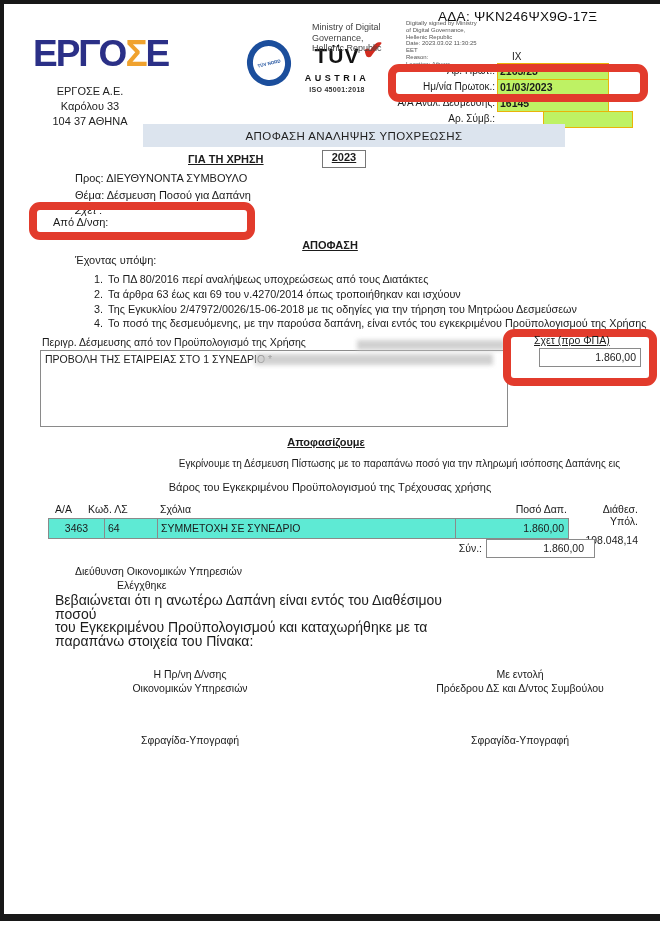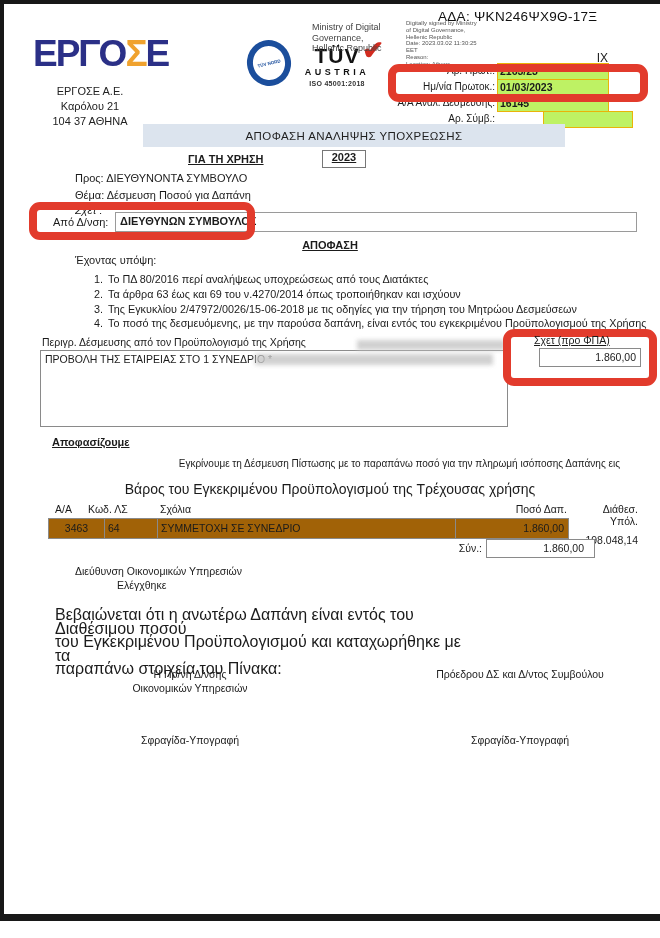--- a/index.html
+++ b/index.html
@@ -18,27 +18,27 @@
   .logo .orange{color:#f0a22e;}
   .address{left:20px;top:84px;width:140px;text-align:center;font-size:11px;line-height:15px;color:#222;}
   .tuvnord{left:247px;top:40px;width:44px;height:46px;border-radius:50%;background:#1b4e9c;
            transform:rotate(-14deg);display:flex;align-items:center;justify-content:center;}
   .tuvnord-inner{width:32px;height:34px;border-radius:50%;background:#fff;display:flex;
                  align-items:center;justify-content:center;text-align:center;
                  font-size:4.5px;font-weight:bold;color:#1b4e9c;line-height:5px;}
   .tuvaustria{left:297px;top:46px;width:80px;text-align:center;}
   .tuv-name{font-size:21px;font-weight:800;letter-spacing:1px;color:#121212;line-height:20px;position:relative;}
   .tuv-check{position:absolute;right:-8px;top:-6px;color:#d22b1f;font-size:26px;font-weight:bold;}
-  .tuv-sub{font-size:9px;font-weight:bold;letter-spacing:3.5px;color:#121212;margin-top:1px;}
+  .tuv-sub{font-size:9px;font-weight:bold;letter-spacing:3.5px;color:#121212;margin-top:7px;}
   .tuv-iso{font-size:7px;font-weight:bold;color:#333;margin-top:3px;letter-spacing:.3px;}
   .ministry{left:312px;top:22px;width:92px;font-size:9px;line-height:10.5px;color:#444;}
   .stamp{left:406px;top:20px;width:76px;font-size:6px;line-height:6.8px;color:#555;}
 
   
-  .proto-ix{left:512px;top:51px;width:96px;text-align:right;font-size:12px;color:#222;}
+  .proto-ix{left:512px;top:51px;width:96px;text-align:left;font-size:10px;color:#222;}
   .proto-row{height:16px;font-size:10px;}
   .proto-label{position:absolute;right:165px;width:160px;text-align:right;top:2px;}
   .proto-box{position:absolute;left:497px;width:110px;height:15px;border:1px solid #eab308;background:#bef264;}
   .proto-box .val{display:block;font-weight:bold;font-size:10.5px;padding:1px 0 0 2px;white-space:nowrap;}
   .proto-r1{top:63px;left:0;right:0;}
   .proto-r2{top:79px;left:0;right:0;}
   .proto-r3{top:95px;left:0;right:0;}
   .proto-r4{top:111px;left:0;right:0;}
   .proto-r4 .proto-box{left:543px;width:88px;}
 
@@ -74,44 +74,44 @@
   .amount-label{left:534px;top:334px;font-size:10.5px;text-decoration:underline;z-index:7;}
   .desc-box{left:40px;top:350px;width:466px;height:75px;border:1px solid #8a8a8a;background:#fff;}
   .desc-box .val{font-size:10.5px;padding:2px 0 0 4px;display:block;}
   .blur-strip{background:#c9c9c9;filter:blur(2.2px);opacity:.85;z-index:3;}
   .b1{left:357px;top:340px;width:148px;height:10px;}
   .b2{left:255px;top:354px;width:238px;height:11px;}
   .amount-box{left:539px;top:348px;width:100px;height:17px;border:1px solid #8a8a8a;background:#fff;z-index:7;}
   .amount-box .val{display:block;text-align:right;font-size:10.5px;padding:2px 4px 0 0;}
 
   
-  .decide-h{left:52px;top:436px;width:580px;text-align:left;font-size:11px;font-weight:bold;text-decoration:underline;}
+  .decide-h{left:36px;top:436px;width:580px;text-align:center;font-size:11px;font-weight:bold;text-decoration:underline;}
   .decide-l1{left:40px;top:458px;width:580px;text-align:right;font-size:10px;}
-  .decide-l2{left:40px;top:481px;width:580px;text-align:center;font-size:14px;}
+  .decide-l2{left:40px;top:481px;width:580px;text-align:center;font-size:11px;}
 
   
   .th{font-size:10.5px;top:503px;}
   .th-aa{left:55px;} .th-kod{left:88px;} .th-sxolia{left:160px;}
   .th-poso{left:467px;width:100px;text-align:right;}
   .th-ypol{left:575px;width:63px;text-align:right;}
-  .trow{left:48px;top:518px;width:519px;height:19px;display:flex;border:1px solid #8a8a8a;background:#a16207;}
+  .trow{left:48px;top:518px;width:519px;height:19px;display:flex;border:1px solid #8a8a8a;background:#5eead4;}
   .trow .cell{border-right:1px solid #8a8a8a;font-size:10.5px;padding-top:3px;box-sizing:border-box;}
   .c-aa{width:56px;text-align:center;}
   .c-kod{width:53px;padding-left:3px;}
   .c-sxolia{width:298px;padding-left:3px;}
   .c-poso{width:112px;text-align:right;padding-right:4px;border-right:none !important;}
   .v-ypol{left:575px;top:494px;width:63px;text-align:right;font-size:10.5px;margin-top:40px;}
   .total-label{left:440px;top:542px;width:42px;text-align:right;font-size:10.5px;}
   .total-box{left:486px;top:539px;width:107px;height:17px;border:1px solid #8a8a8a;background:#fff;}
   .total-box .val{display:block;text-align:right;font-size:10.5px;padding:2px 10px 0 0;}
 
   
   .ver-dept{left:75px;top:565px;font-size:10.5px;}
   .ver-checked{left:117px;top:579px;font-size:10.5px;}
-  .ver-lines{left:55px;top:608px;width:420px;font-size:16px;line-height:13.5px;}
+  .ver-lines{left:55px;top:594px;width:420px;font-size:14px;line-height:13.5px;}
 
   
   .sig{text-align:center;font-size:10.5px;line-height:14px;}
   .sig-left{left:85px;top:667px;width:210px;}
   .sig-right{left:395px;top:667px;width:250px;}
   .sig-stamp-left{left:85px;top:734px;width:210px;text-align:center;font-size:10.5px;}
   .sig-stamp-right{left:395px;top:734px;width:250px;text-align:center;font-size:10.5px;}
 </style>
 </head>
 <body>
@@ -121,21 +121,21 @@
   <div class="edge edge-left"></div>
   <div class="edge edge-bottom"></div>
 
   <div class="abs ada">ΑΔΑ: ΨΚΝ246ΨΧ9Θ-17Ξ</div>
 
   <div class="abs logo">
     <span class="navy">ΕΡΓΟ</span><span class="orange">Σ</span><span class="navy">Ε</span>
   </div>
   <div class="abs address">
     <div>ΕΡΓΟΣΕ Α.Ε.</div>
-    <div>Καρόλου 21</div>
+    <div>Καρόλου 33</div>
     <div>104 37 ΑΘΗΝΑ</div>
   </div>
 
   <div class="abs tuvnord">
     <div class="tuvnord-inner">TÜV NORD</div>
   </div>
   <div class="abs tuvaustria">
     <div class="tuv-name"><span>TÜV</span><span class="tuv-check">✔</span></div>
     <div class="tuv-sub">AUSTRIA</div>
     <div class="tuv-iso">ISO 45001:2018</div>
@@ -184,23 +184,20 @@
   <div class="red-frame rf-date"></div>
 
   <div class="abs titlebar">ΑΠΟΦΑΣΗ ΑΝΑΛΗΨΗΣ ΥΠΟΧΡΕΩΣΗΣ</div>
   <div class="abs usage-label">ΓΙΑ ΤΗ ΧΡΗΣΗ</div>
   <div class="abs usage-year">2023</div>
 
   <div class="abs meta-line m1">Προς: ΔΙΕΥΘΥΝΟΝΤΑ ΣΥΜΒΟΥΛΟ</div>
   <div class="abs meta-line m2">Θέμα: Δέσμευση Ποσού για Δαπάνη</div>
   <div class="abs meta-line m3">Σχετ :</div>
   <div class="abs apo-label">Από Δ/νση:</div>
-  <div class="abs apo-box">
-      <span class="val">ΔΙΕΥΘΥΝΩΝ ΣΥΜΒΟΥΛΟΣ</span>
-    </div>
   <div class="red-frame rf-apo"></div>
 
   <div class="abs apofasi">ΑΠΟΦΑΣΗ</div>
 
   <div class="abs exontas">Έχοντας υπόψη:</div>
   <ol class="abs clist">
     <li>Το ΠΔ 80/2016 περί αναλήψεως υποχρεώσεως από τους Διατάκτες</li>
     <li>Τα άρθρα 63 έως και 69 του ν.4270/2014 όπως τροποιήθηκαν και ισχύουν</li>
     <li>Της Εγκυκλίου 2/47972/0026/15-06-2018 με τις οδηγίες για την τήρηση του Μητρώου Δεσμεύσεων</li>
     <li>Το ποσό της δεσμευόμενης, με την παρούσα δαπάνη, είναι εντός του εγκεκριμένου Προϋπολογισμού της Χρήσης</li>
@@ -245,17 +242,18 @@
     <div>Βεβαιώνεται ότι η ανωτέρω Δαπάνη είναι εντός του Διαθέσιμου ποσού</div>
     <div>του Εγκεκριμένου Προϋπολογισμού και καταχωρήθηκε με  τα</div>
     <div>παραπάνω στοιχεία του Πίνακα:</div>
   </div>
 
   <div class="abs sig sig-left">
     <div>Η Πρ/νη Δ/νσης</div>
     <div>Οικονομικών Υπηρεσιών</div>
   </div>
   <div class="abs sig sig-right">
+    <div>Με εντολή</div>
     <div>Πρόεδρου ΔΣ και Δ/ντος Συμβούλου</div>
   </div>
   <div class="abs sig-stamp-left">Σφραγίδα-Υπογραφή</div>
   <div class="abs sig-stamp-right">Σφραγίδα-Υπογραφή</div>
 </div>
 
 </body></html>

